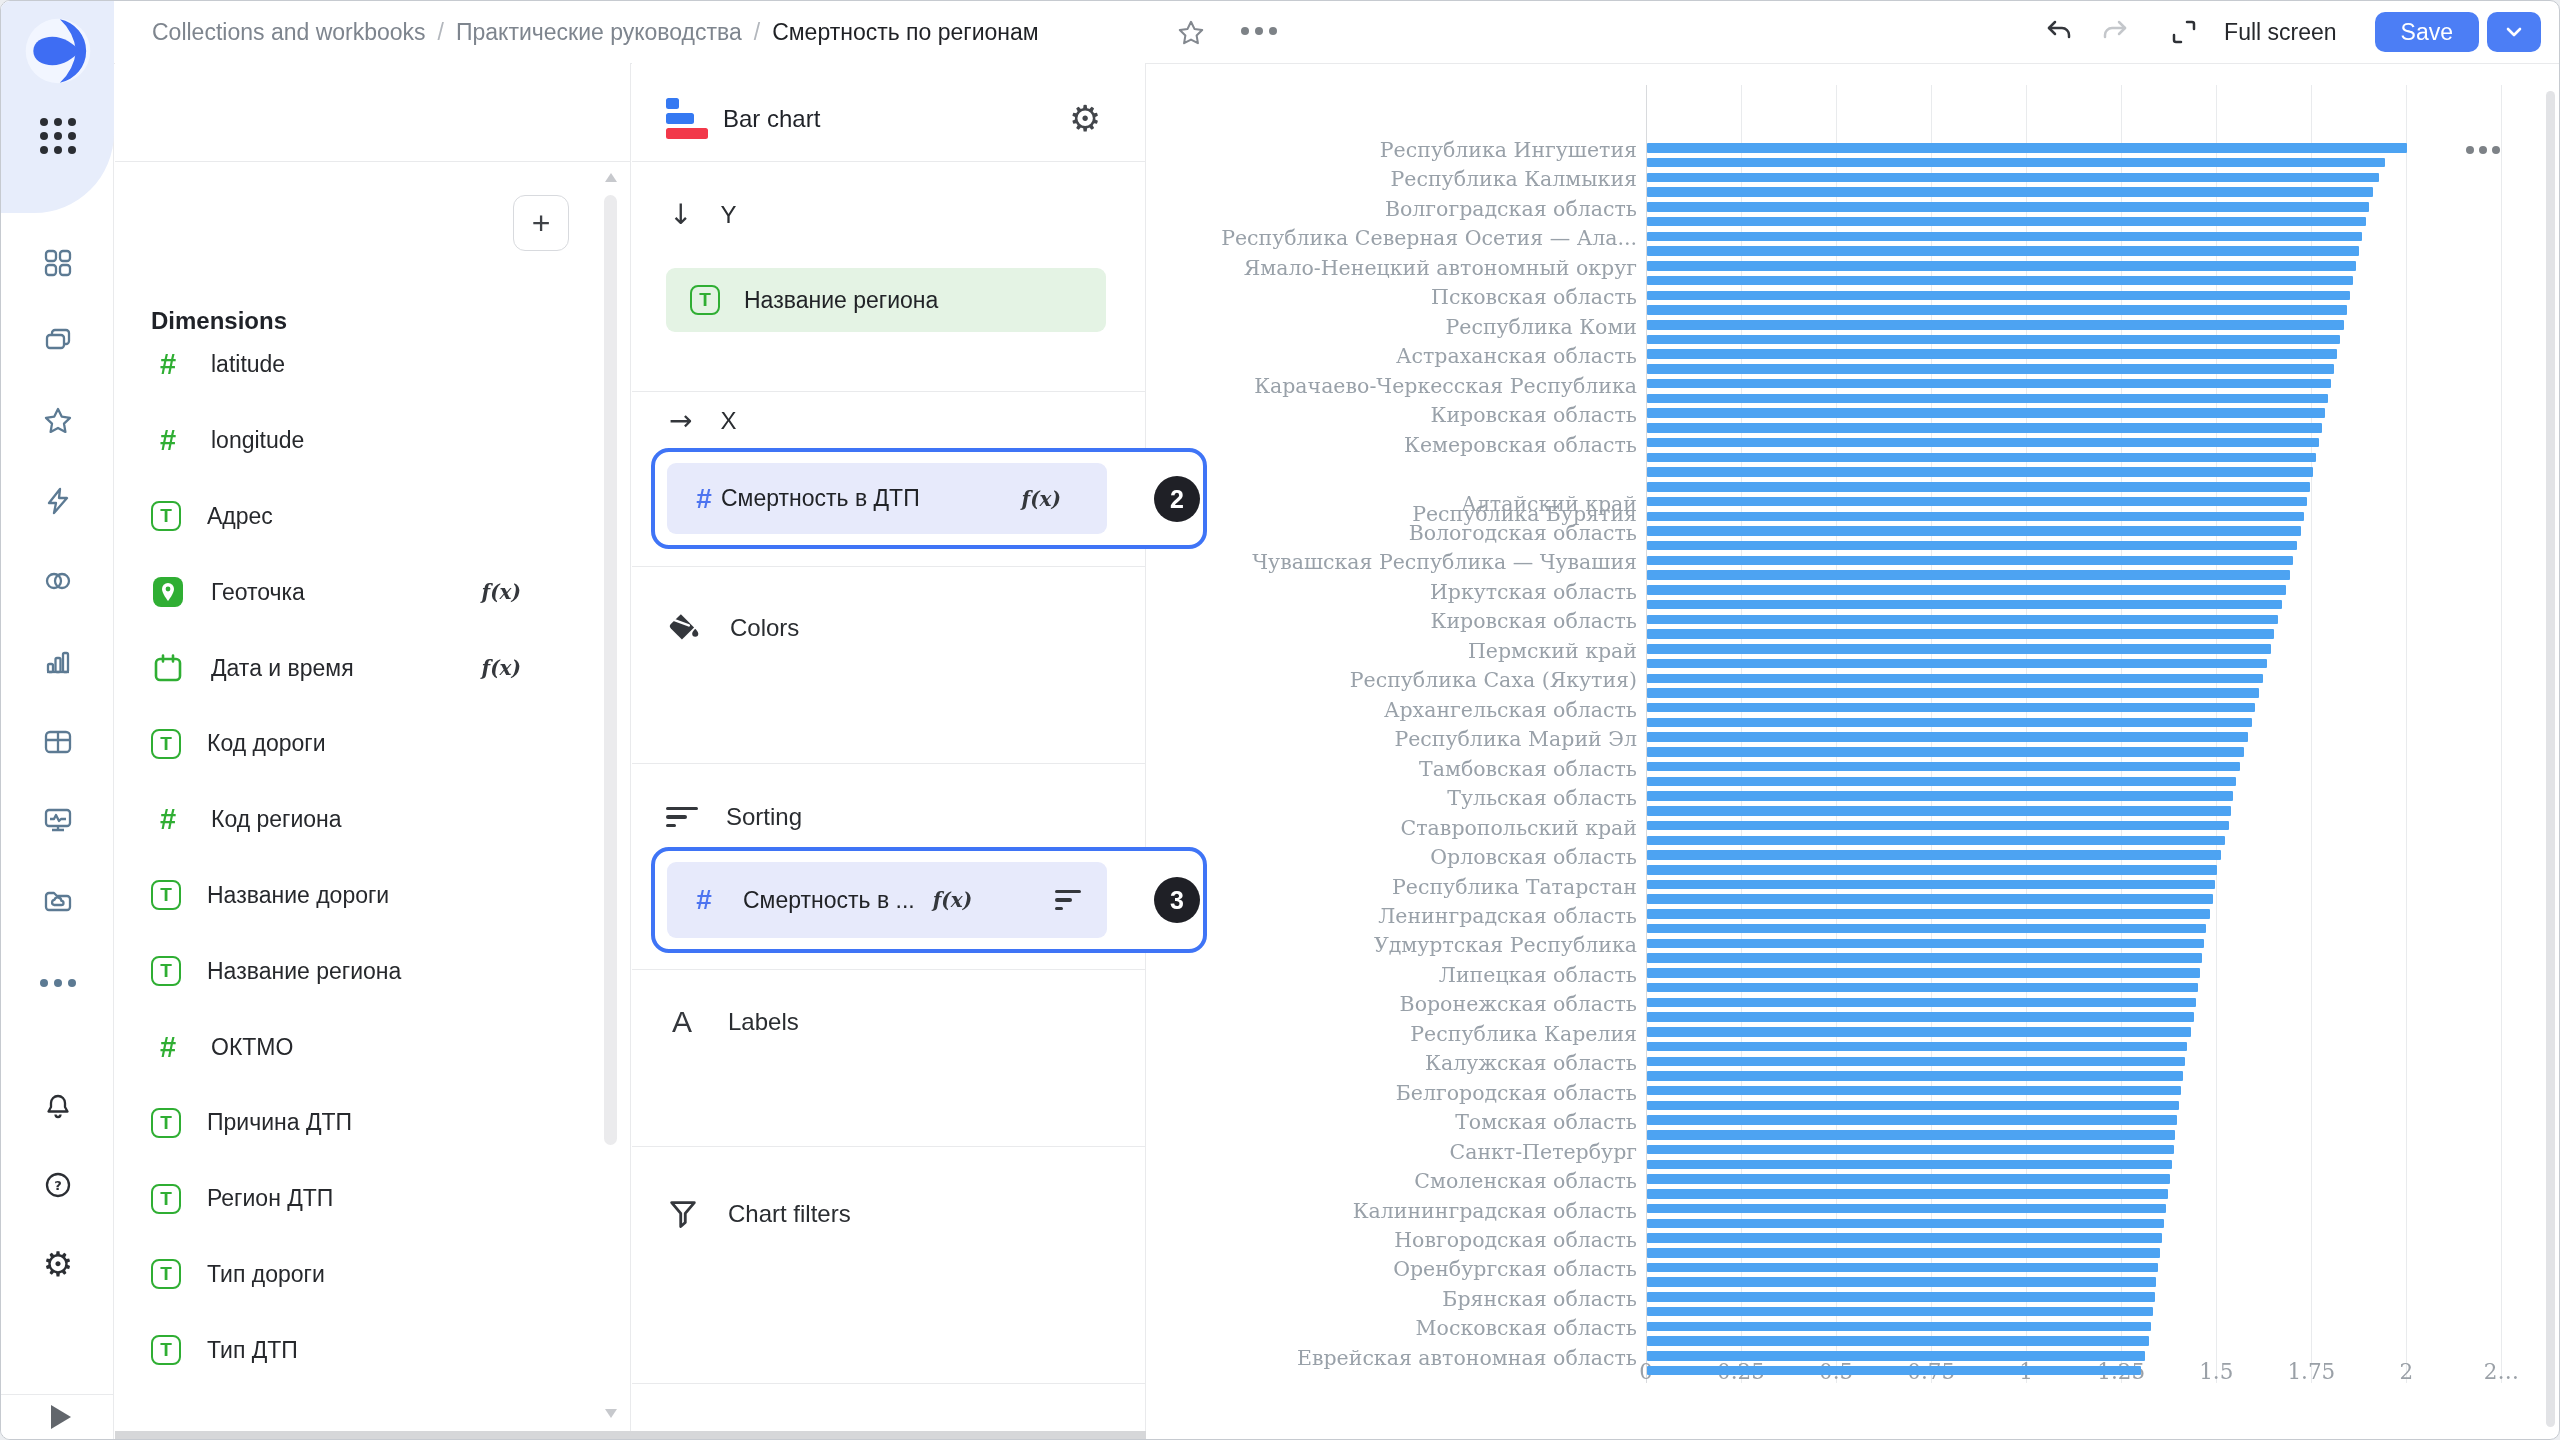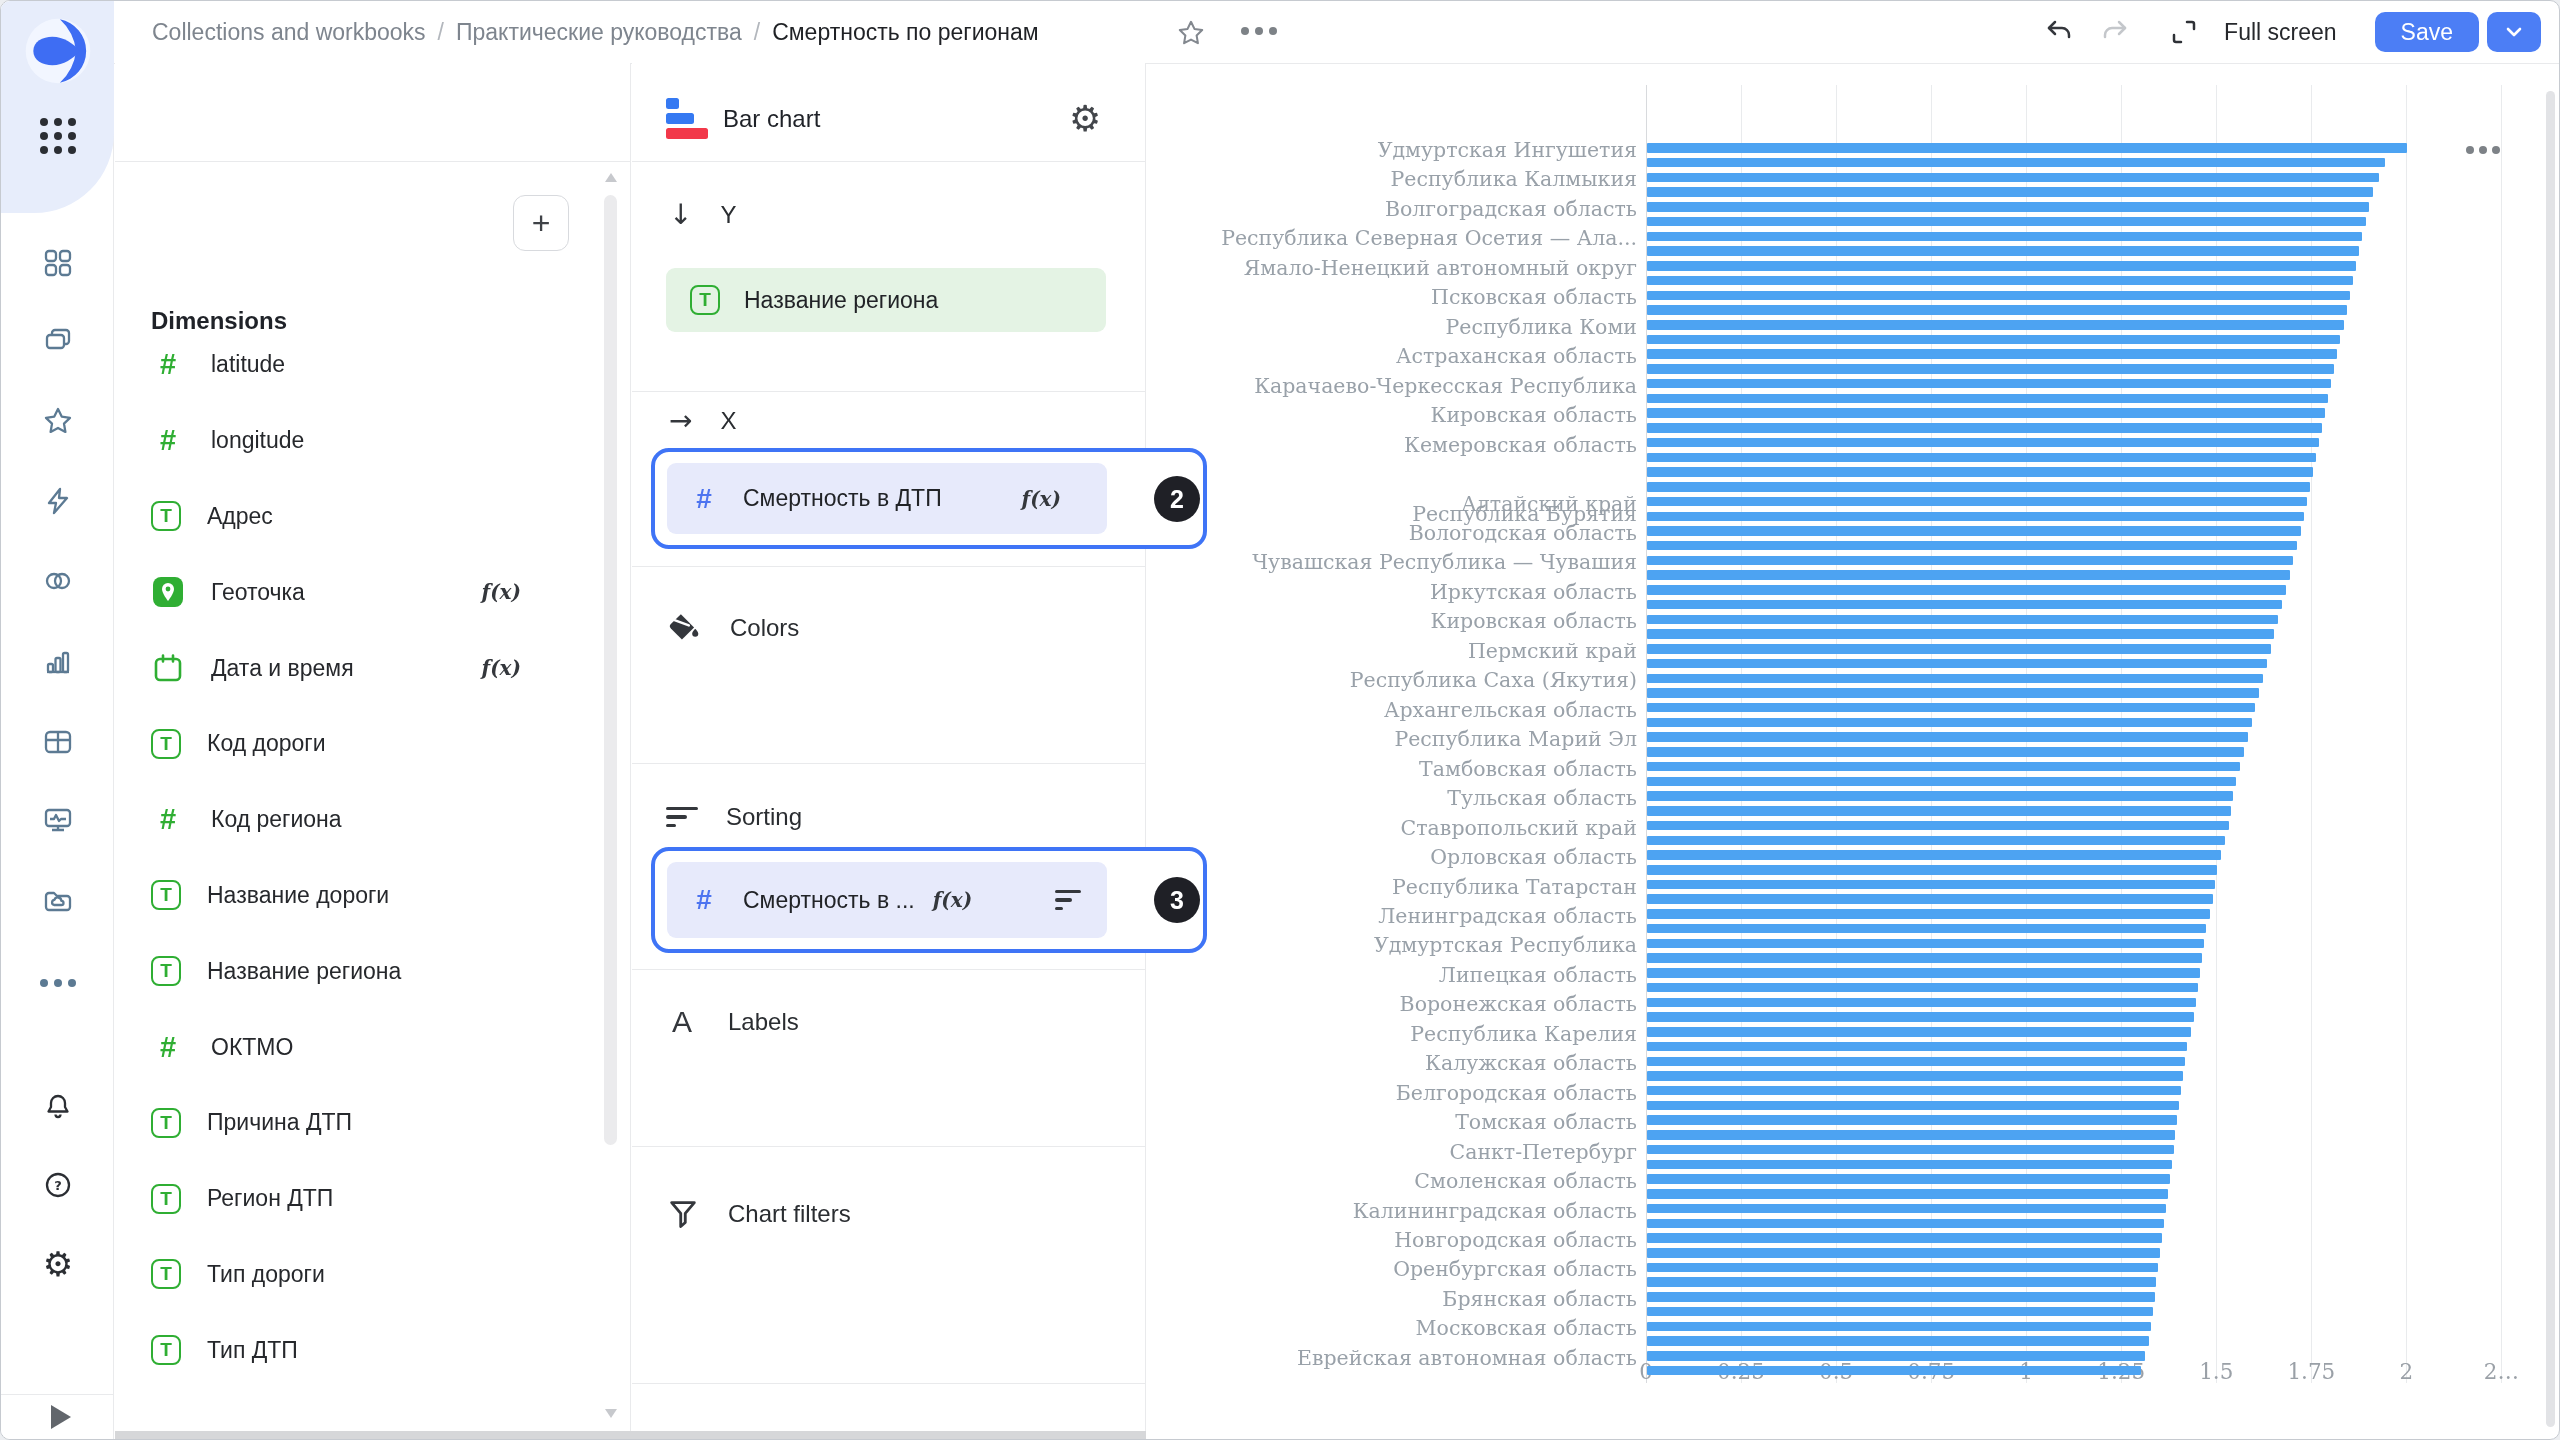--- a/index.html
+++ b/index.html
@@ -333,21 +333,21 @@
   </div>
   <div class="hdiv" style="left:631px;top:390px;width:514px;"></div>
 
   <div class="sec-row" style="left:668px;top:406px;">
     <span class="arrow-glyph">→</span>
     <span class="sec-label">X</span>
   </div>
   <div class="hl-box" style="top:447px;height:101px;"></div>
   <div class="chip chip-blue" style="left:666px;top:462px;width:440px;height:71px;z-index:6;">
     <span class="hash-ic" style="margin-left:20px;">#</span>
-    <span class="chip-label" style="margin-left:22px;text-align:right;">Смертность в ДТП</span>
+    <span class="chip-label" style="text-align:right;">Смертность в ДТП</span>
     <span class="fx" style="margin-right:46px;">f(x)</span>
   </div>
   <div class="badge" style="left:1153px;top:475px;">2</div>
   <div class="hdiv" style="left:631px;top:565px;width:514px;"></div>
 
   <div class="sec-row" style="left:663px;top:608px;">
     <svg width="38" height="38" viewBox="0 0 36 36">
         <path d="M16 5 L28.5 17.5 L17 29 L6.5 18.5 a3 3 0 0 1 0-4.2 L14 6.8 z" fill="#34373c"></path>
         <path d="M10 10.5 L23.5 15.5" stroke="#fff" stroke-width="2.4" stroke-linecap="round"></path>
         <path d="M32.5 23.5 a2.9 2.9 0 1 1 -5.8 0 c0-2.1 2.9-4.8 2.9-4.8 s2.9 2.7 2.9 4.8z" fill="#34373c"></path>
@@ -490,21 +490,21 @@
       <div class="bar" style="left: 1646px; top: 1232.27px; width: 515.171px; background: rgb(77, 163, 242);"></div>
       <div class="bar" style="left: 1646px; top: 1247px; width: 513.27px; background: rgb(77, 163, 242);"></div>
       <div class="bar" style="left: 1646px; top: 1261.73px; width: 511.369px; background: rgb(77, 163, 242);"></div>
       <div class="bar" style="left: 1646px; top: 1276.46px; width: 509.468px; background: rgb(77, 163, 242);"></div>
       <div class="bar" style="left: 1646px; top: 1291.19px; width: 507.567px; background: rgb(77, 163, 242);"></div>
       <div class="bar" style="left: 1646px; top: 1305.92px; width: 505.666px; background: rgb(77, 163, 242);"></div>
       <div class="bar" style="left: 1646px; top: 1320.65px; width: 503.765px; background: rgb(77, 163, 242);"></div>
       <div class="bar" style="left: 1646px; top: 1335.38px; width: 501.864px; background: rgb(77, 163, 242);"></div>
       <div class="bar" style="left: 1646px; top: 1350.11px; width: 498.062px; background: rgb(77, 163, 242);"></div>
       <div class="bar" style="left: 1646px; top: 1364.84px; width: 494.26px; background: rgb(77, 163, 242);"></div>
-      <div class="cat-label" style="top: 136px;">Удмуртская Ингушетия</div>
+      <div class="cat-label" style="top: 136px;">Республика Ингушетия</div>
       <div class="cat-label" style="top: 165.46px;">Республика Калмыкия</div>
       <div class="cat-label" style="top: 194.92px;">Волгоградская область</div>
       <div class="cat-label" style="top: 224.38px;">Республика Северная Осетия — Ала...</div>
       <div class="cat-label" style="top: 253.84px;">Ямало-Ненецкий автономный округ</div>
       <div class="cat-label" style="top: 283.3px;">Псковская область</div>
       <div class="cat-label" style="top: 312.76px;">Республика Коми</div>
       <div class="cat-label" style="top: 342.22px; text-align: right;">Астраханская область</div>
       <div class="cat-label" style="top: 371.68px;">Карачаево-Черкесская Республика</div>
       <div class="cat-label" style="top: 401.14px;">Кировская область</div>
       <div class="cat-label" style="top: 430.6px;">Кемеровская область</div>

